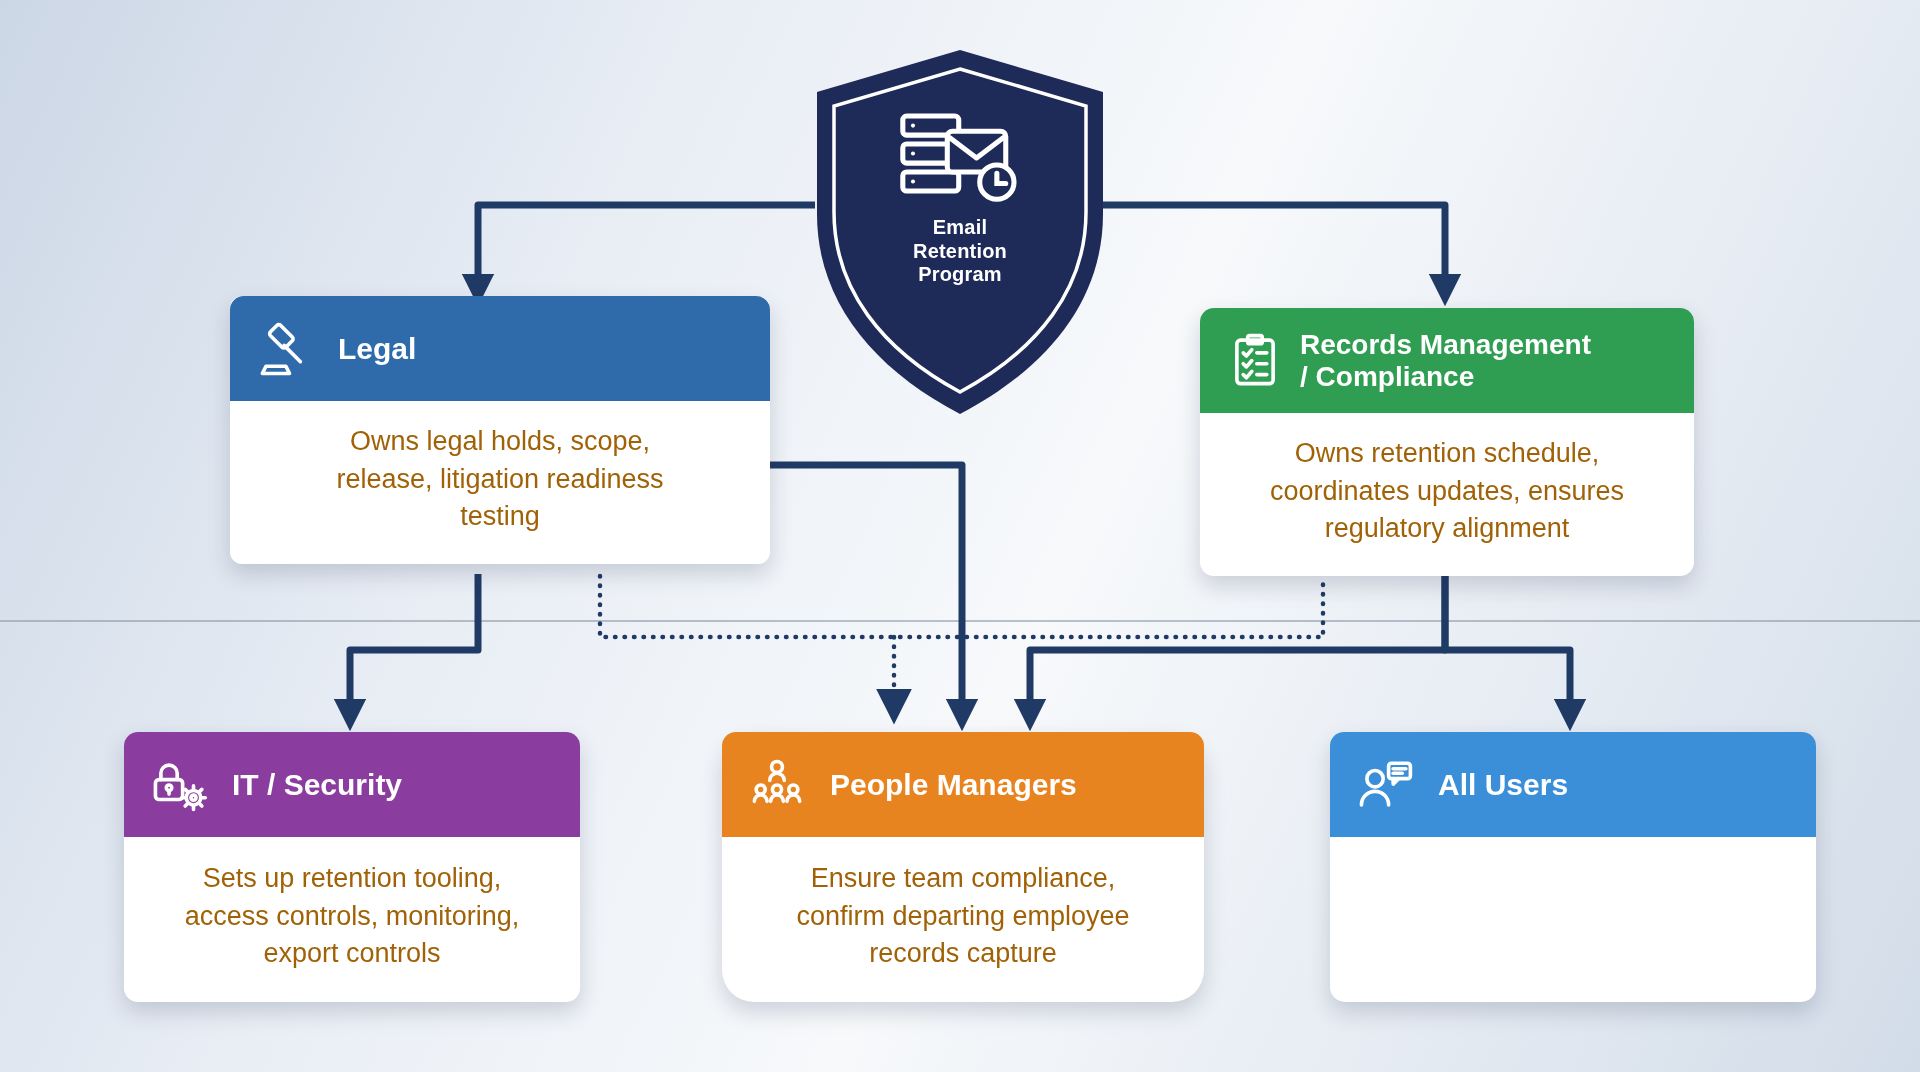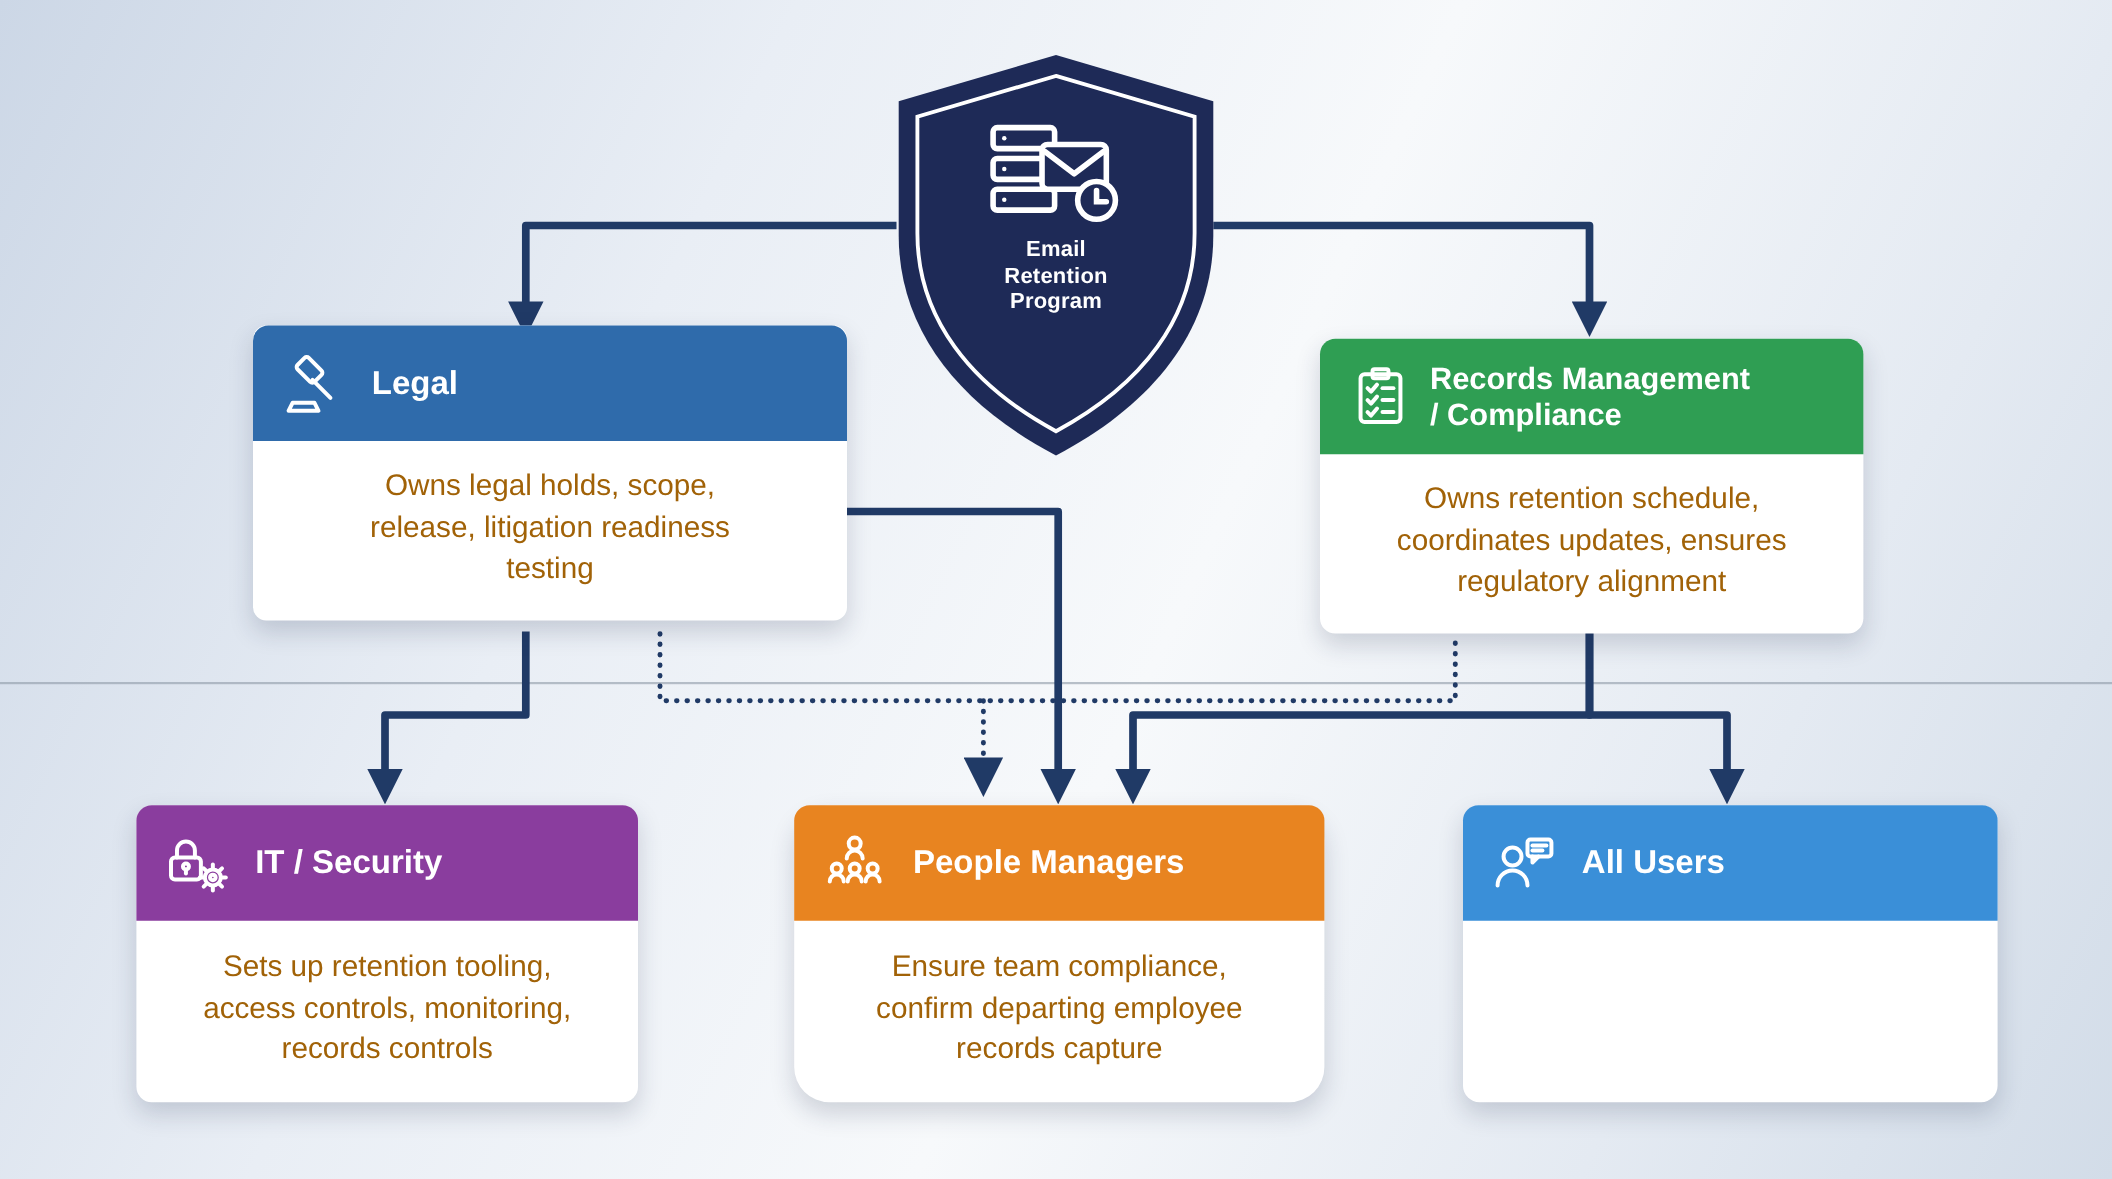--- a/index.html
+++ b/index.html
@@ -175,21 +175,21 @@
           <line x1="54.7" y1="52.7" x2="57.2" y2="55.2"></line>
           <line x1="41.3" y1="52.7" x2="38.8" y2="55.2"></line>
           <line x1="41.3" y1="39.3" x2="38.8" y2="36.8"></line>
           <line x1="54.7" y1="39.3" x2="57.2" y2="36.8"></line>
         </g>
       </svg>
       <div class="card-title">IT / Security</div>
     </div>
     <div class="card-body">Sets up retention tooling,
 access controls, monitoring,
-records controls</div>
+export controls</div>
   </div>
 
   <div class="card card-managers">
     <div class="card-header" style="background-color: rgb(232, 132, 32);">
       <svg class="hicon" viewBox="0 0 64 64">
         <g class="iconart">
           <circle cx="32" cy="12" r="6"></circle>
           <path d="M24 27 a8 8 0 0 1 16 0"></path>
           <circle cx="14" cy="37" r="5"></circle>
             <path d="M7 50 a7 7 0 0 1 14 0"></path>

